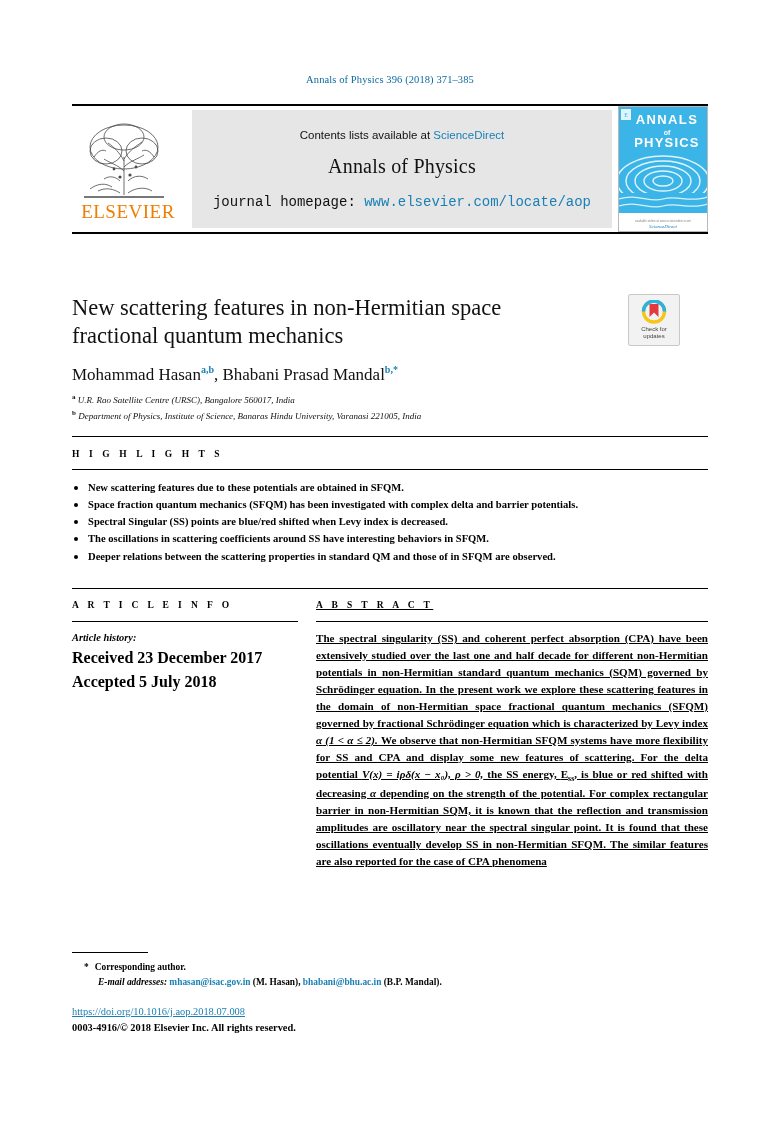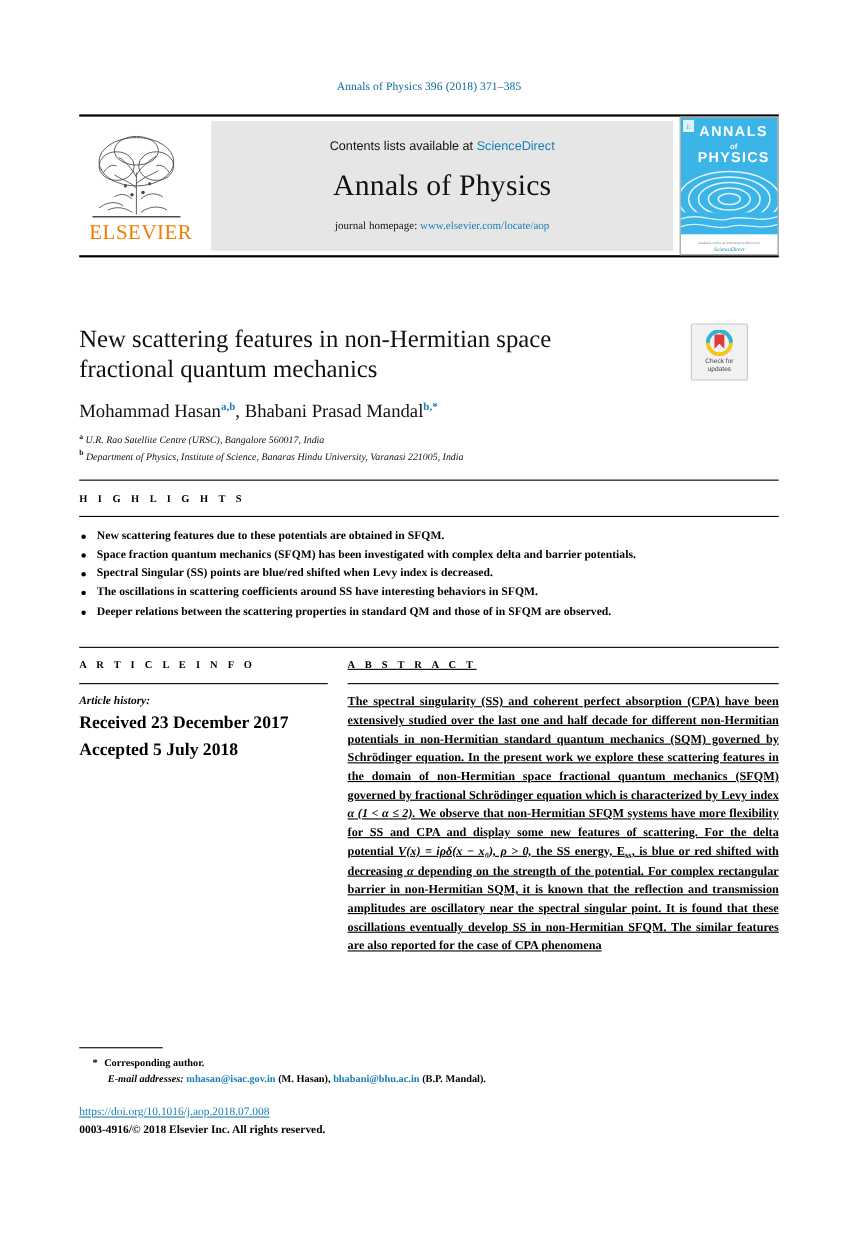--- a/index.html
+++ b/index.html
@@ -89,39 +89,39 @@
     font-family: "Liberation Sans", sans-serif;
     font-size: 11.5px;
     color: #111;
     margin-bottom: 14px;
   }
   .contents-line .sd {
     color: #1a7fb5;
   }
   .journal-title {
     font-family: "Liberation Serif", serif;
-    font-size: 27px;
+    font-size: 20px;
     color: #111;
     margin-bottom: 16px;
     letter-spacing: 0.2px;
   }
   .homepage-line {
-    font-family: Liberation Serif, serif;
-    font-size: 10px;
+    font-family: Liberation Mono, monospace;
+    font-size: 14px;
     color: #111;
   }
   .homepage-line .url {
     color: #1a7fb5;
   }
   .cover {
     flex: 0 0 88px;
     width: 88px;
     height: 124px;
     border: 1px solid #b9b9b9;
-    background: #737373;
+    background: #5eead4;
     overflow: hidden;
     position: relative;
   }
 
   
   .title-block {
     position: absolute;
     top: 294px;
     left: 72px;
     width: 636px;

